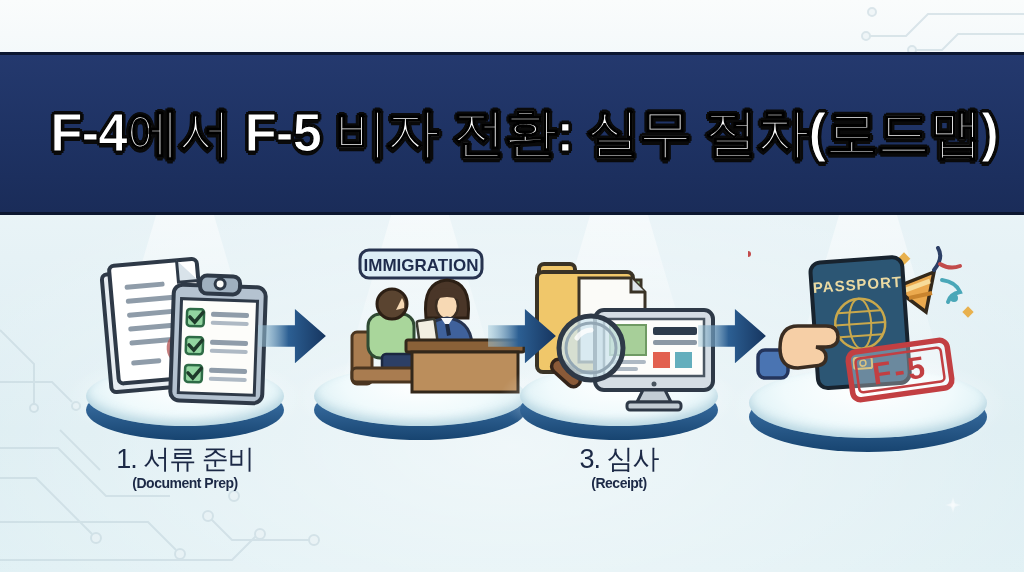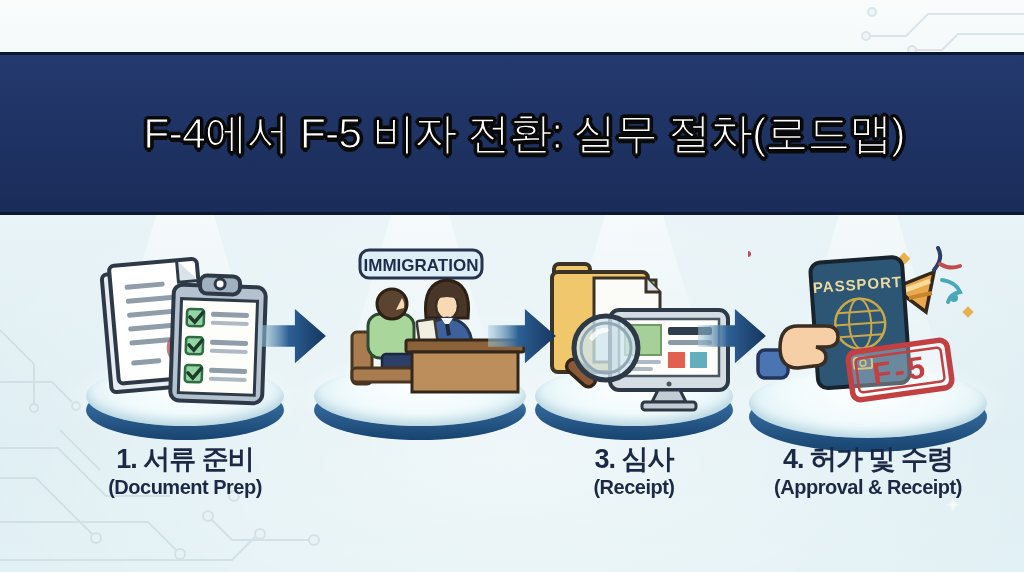--- a/index.html
+++ b/index.html
@@ -17,35 +17,35 @@
   .circuits { position:absolute; inset:0; }
 
   
   .banner {
     position:absolute; left:0; top:52px; width:1024px; height:163px;
     background:linear-gradient(180deg,#24396e 0%, #1e3263 55%, #1a2c59 100%);
     border-top:3px solid #0c1730; border-bottom:3px solid #0c1730;
     display:flex; align-items:center; justify-content:center;
   }
   .banner-title {
-    color:#ffffff; font-weight:400; font-size:43px; letter-spacing:-1px;
+    color:#ffffff; font-weight:700; font-size:53px; letter-spacing:-1px;
     white-space:nowrap;
     -webkit-text-stroke:1.2px #000;
     text-shadow:
       3px 0 0 #0a0a0a, -3px 0 0 #0a0a0a, 0 3px 0 #0a0a0a, 0 -3px 0 #0a0a0a,
       2px 2px 0 #0a0a0a, -2px 2px 0 #0a0a0a, 2px -2px 0 #0a0a0a, -2px -2px 0 #0a0a0a,
       0 4px 0 #0a0a0a;
     margin-left: 24px;
   }
 
   
   .step { position:absolute; top:240px; height:280px; }
   .step-1 { left:75px;  width:220px; }
   .step-2 { left:310px; width:220px; }
-  .step-3 { left:524px; width:220px; }
+  .step-3 { left:509px; width:220px; }
   .step-4 { left:748px; width:240px; }
 
   .beam {
     position:absolute; left:50%; top:-25px; width:170px; height:190px;
     transform:translateX(-50%);
     background:linear-gradient(180deg, rgba(255,255,255,.95), rgba(255,255,255,0));
     clip-path:polygon(33% 0, 67% 0, 100% 100%, 0 100%);
     opacity:.55;
   }
 
@@ -63,22 +63,22 @@
   }
   .platform .top {
     position:absolute; left:0; top:0; width:100%; height:100%; border-radius:50%;
     background:radial-gradient(ellipse at 50% 32%, #ffffff 0%, #f0fafc 50%, #cde8ef 100%);
     box-shadow:inset 0 -5px 10px rgba(110,160,185,.35);
   }
 
   .illu { position:absolute; left:50%; transform:translateX(-50%); top:14px; }
 
   .labels { position:absolute; left:0; right:0; top:204px; text-align:center; color:#1c2946; }
-  .label-kr { font-size:27px; font-weight:700; letter-spacing:-1px; line-height:1.15; }
-  .label-en { font-size:20px; font-weight:700; letter-spacing:-0.5px; line-height:1.25; }
+  .label-kr { font-size:27px; font-weight:400; letter-spacing:-1px; line-height:1.15; }
+  .label-en { font-size:14px; font-weight:700; letter-spacing:-0.5px; line-height:1.25; }
 
   
   .arrow { position:absolute; top:305px; width:68px; height:62px; }
   .arrow-1 { left:258px; } .arrow-2 { left:488px; } .arrow-3 { left:698px; }
 
   .sparkle {
     position:absolute; left:944px; top:496px; width:18px; height:18px; opacity:.8;
     background:radial-gradient(circle, #ffffff 0%, rgba(255,255,255,0) 70%);
     clip-path:polygon(50% 0, 60% 40%, 100% 50%, 60% 60%, 50% 100%, 40% 60%, 0 50%, 40% 40%);
   }
@@ -286,24 +286,20 @@
         <rect x="10" y="104" width="30" height="28" rx="7" fill="#4a74b2" stroke="#24355c" stroke-width="3.5"></rect>
         <path d="M32,102 q0,-22 18,-22 l28,0 q12,0 12,11 q0,10 -12,10 l-10,0 q10,2 10,10 q0,9 -12,9 l-16,2 q-18,0 -18,-20 Z" fill="#f6cfa6" stroke="#3a2d22" stroke-width="3.5"></path>
       </g>
 
       <g transform="rotate(-8 152 124)">
         <rect x="102" y="100" width="100" height="48" rx="8" fill="rgba(255,255,255,0.3)" stroke="#c23f42" stroke-width="5.5"></rect>
         <rect x="109" y="107" width="86" height="34" rx="4" fill="none" stroke="#c23f42" stroke-width="2.5"></rect>
         <text x="152" y="135" text-anchor="middle" font-size="31" font-weight="bold" letter-spacing="3" fill="#c23f42" font-family="Liberation Sans, sans-serif">F-5</text>
       </g>
     </svg>
-    <div class="labels">
-      <div class="label-kr">4. 허가 및 수령</div>
-      <div class="label-en">(Approval &amp; Receipt)</div>
-    </div>
   </div>
 
   <svg class="arrow arrow-1" viewBox="0 0 70 64">
     <path d="M0,21 L38,21 L38,4 L70,32 L38,60 L38,43 L0,43 Z" fill="url(#arrowGrad)"></path>
   </svg>
   <svg class="arrow arrow-2" viewBox="0 0 70 64">
     <path d="M0,21 L38,21 L38,4 L70,32 L38,60 L38,43 L0,43 Z" fill="url(#arrowGrad)"></path>
   </svg>
   <svg class="arrow arrow-3" viewBox="0 0 70 64">
     <path d="M0,21 L38,21 L38,4 L70,32 L38,60 L38,43 L0,43 Z" fill="url(#arrowGrad)"></path>

